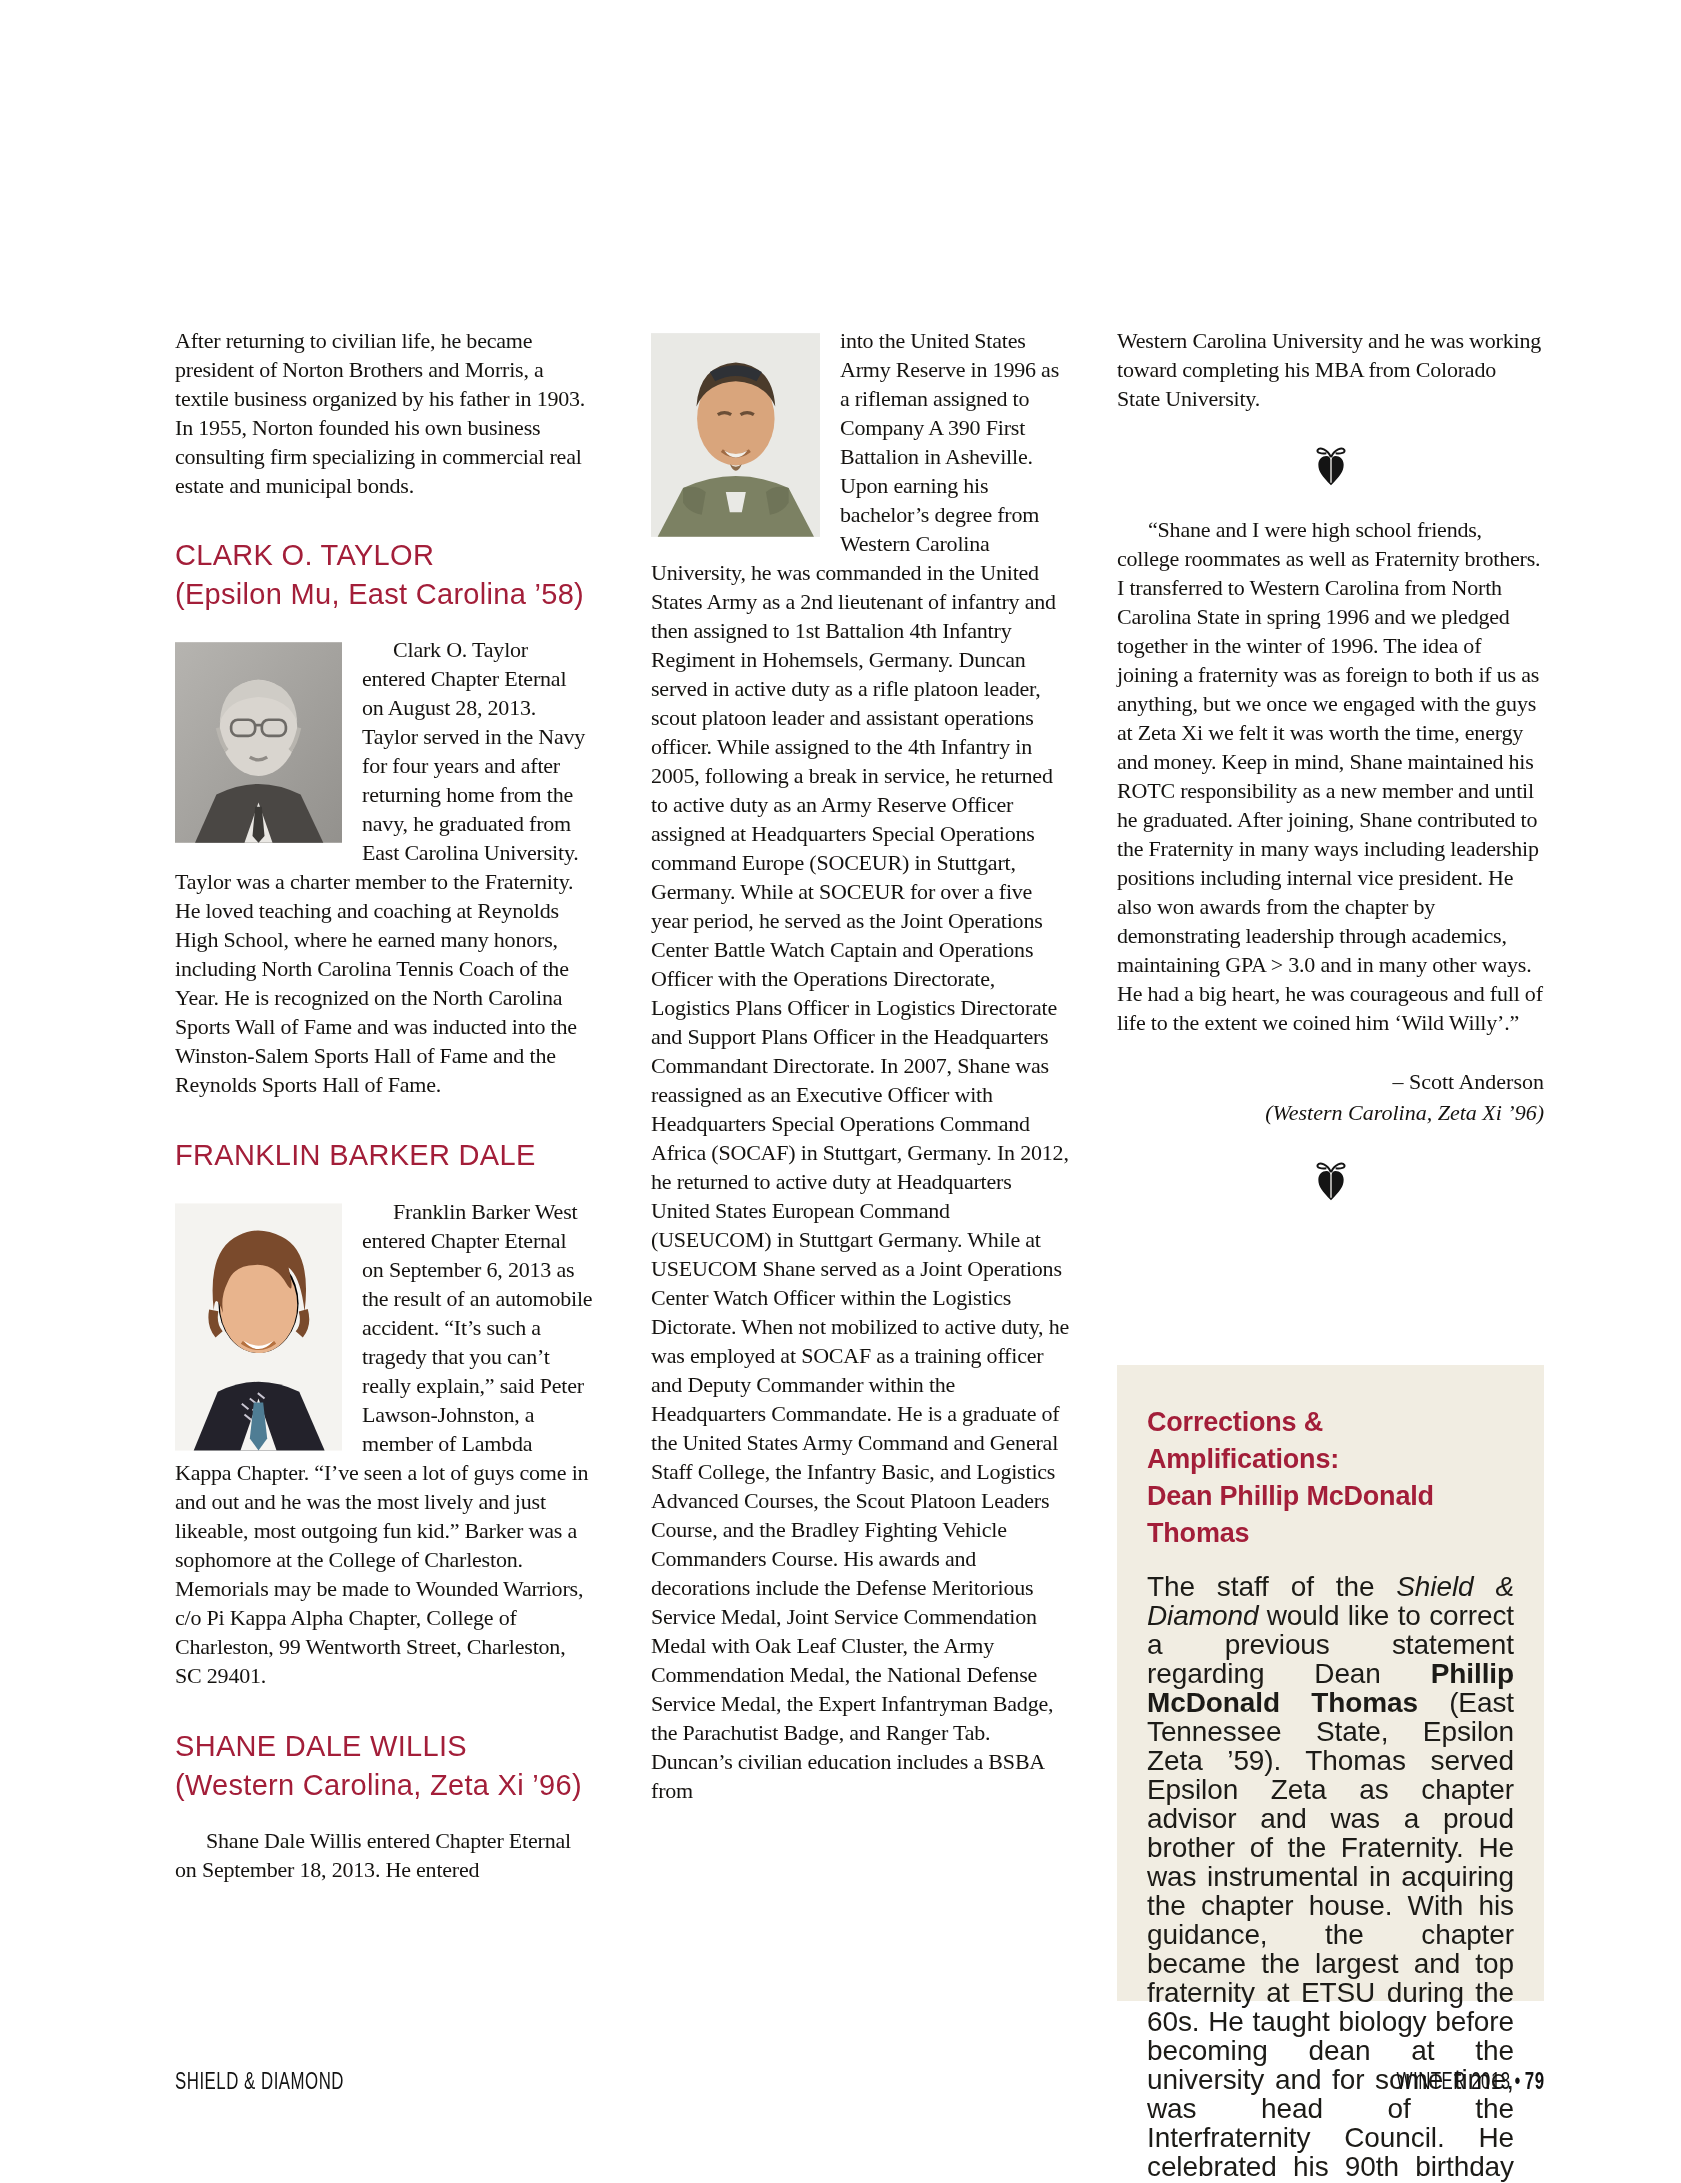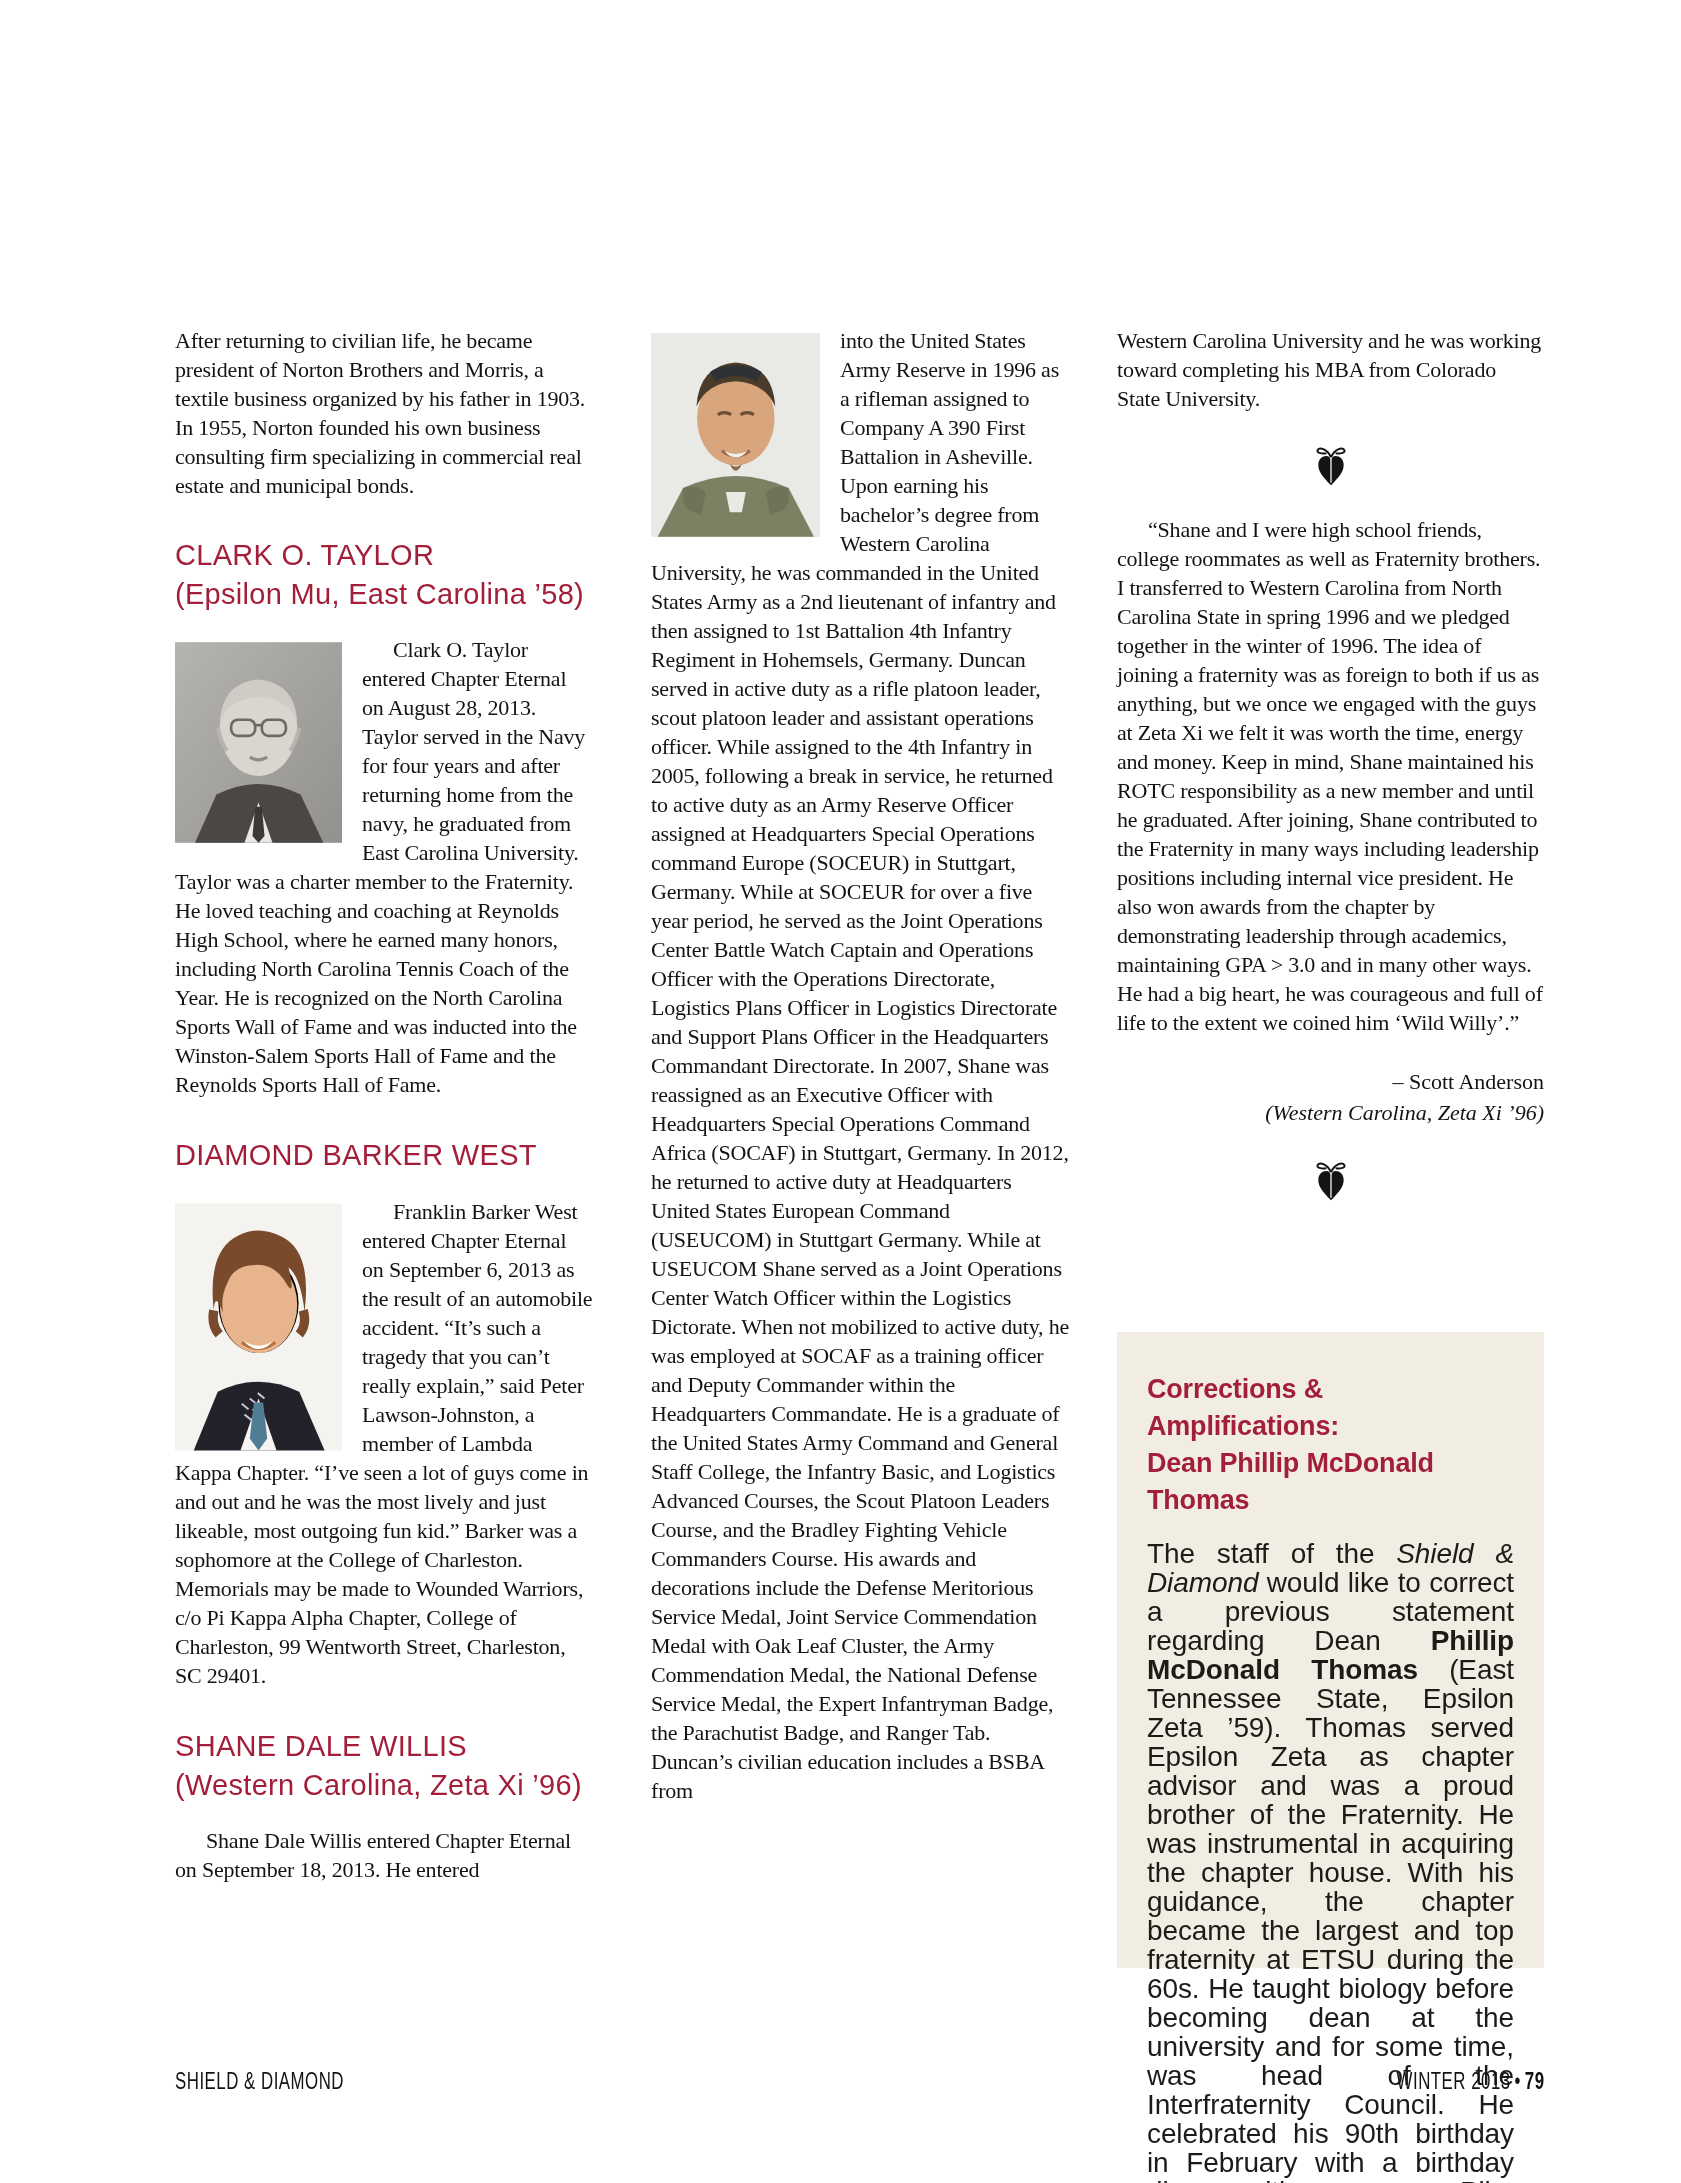--- a/index.html
+++ b/index.html
@@ -29,21 +29,21 @@
   .photo-float { float:left; margin:6.7px 20px 4px 0; line-height:0; }
   .photo-float svg { display:block; }
 
   .heart-divider { display:block; margin:31px auto 27px auto; width:36px; height:44px; }
 
   .attr { text-align:right; margin-top:29px; font-size:22px; line-height:31px; }
   .attr .attr-chapter { font-style:italic; display:block; }
   .attr .attr-name { display:block; }
 
   .corrections-box {
-    position:absolute; left:1117px; top:1332px; width:427px; height:636px;
+    position:absolute; left:1117px; top:1365px; width:427px; height:636px;
     background:#F1EDE2; box-sizing:border-box; padding:39px 30px 27px 30px;
   }
   .corr-title {
     margin:0 0 20px 0;
     font-family:"Liberation Sans","DejaVu Sans",sans-serif;
     font-weight:700; color:#A31E39;
     font-size:27px; line-height:37px; letter-spacing:-0.2px;
   }
   .corr-title .hline { display:block; }
   .corr-body {
@@ -95,21 +95,21 @@
         <rect x="84" y="116" width="36" height="24" rx="10" fill="none" stroke="#6d6a66" stroke-width="4"></rect>
         <rect x="130" y="116" width="36" height="24" rx="10" fill="none" stroke="#6d6a66" stroke-width="4"></rect>
         <line x1="120" y1="124" x2="130" y2="124" stroke="#6d6a66" stroke-width="4"></line>
         <path d="M112 172 q13 8 26 0" stroke="#8f8b86" stroke-width="5" fill="none"></path>
       </svg>
     </span>
     <p class="body indent">Clark O. Taylor entered Chapter Eternal on August 28, 2013. Taylor served in the Navy for four years and after returning home from the navy, he graduated from East Carolina University. Taylor was a charter member to the Fraternity. He loved teaching and coaching at Reynolds High School, where he earned many honors, including North Carolina Tennis Coach of the Year. He is recognized on the North Carolina Sports Wall of Fame and was inducted into the Winston-Salem Sports Hall of Fame and the Reynolds Sports Hall of Fame.</p>
   </div>
 
   <h2 class="obit-head">
-    <span class="hline">DIAMOND BARKER WEST</span>
+    <span class="hline">FRANKLIN BARKER DALE</span>
   </h2>
 
   <div class="obit-body">
     <span class="photo-float">
       <svg width="167" height="248" viewBox="0 0 250 370">
         <rect width="250" height="370" fill="#f4f3f0"></rect>
         <path d="M28 370 L64 282 Q125 252 186 282 L224 370 Z" fill="#23222b"></path>
         <path d="M98 370 L125 292 L152 370 Z" fill="#f6f5f2"></path>
         <path d="M100 300 l10 8 M112 292 l10 8 M124 284 l10 8 M104 316 l10 8 M116 308 l10 8" stroke="#c9c6d2" stroke-width="3"></path>
         <path d="M118 298 L132 298 L138 352 L125 370 L112 352 Z" fill="#4f7d94"></path>

